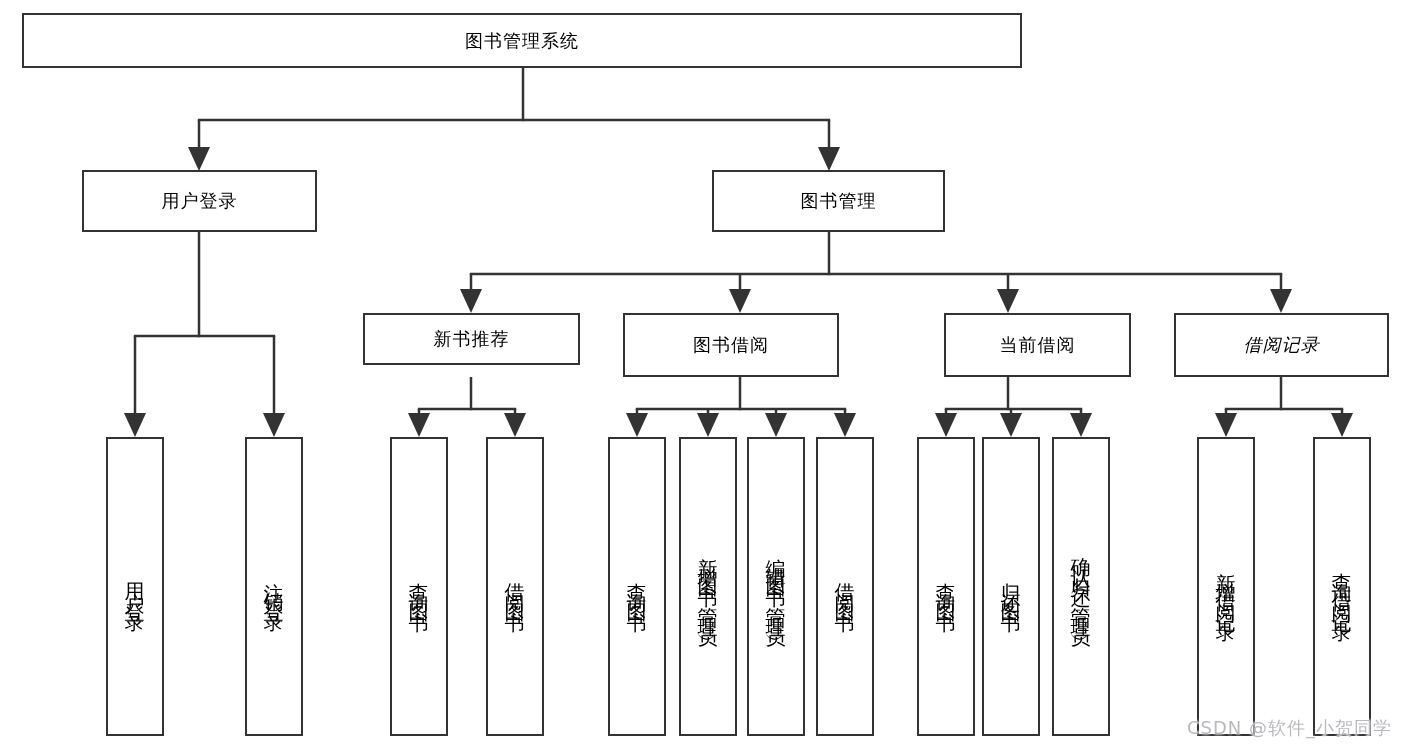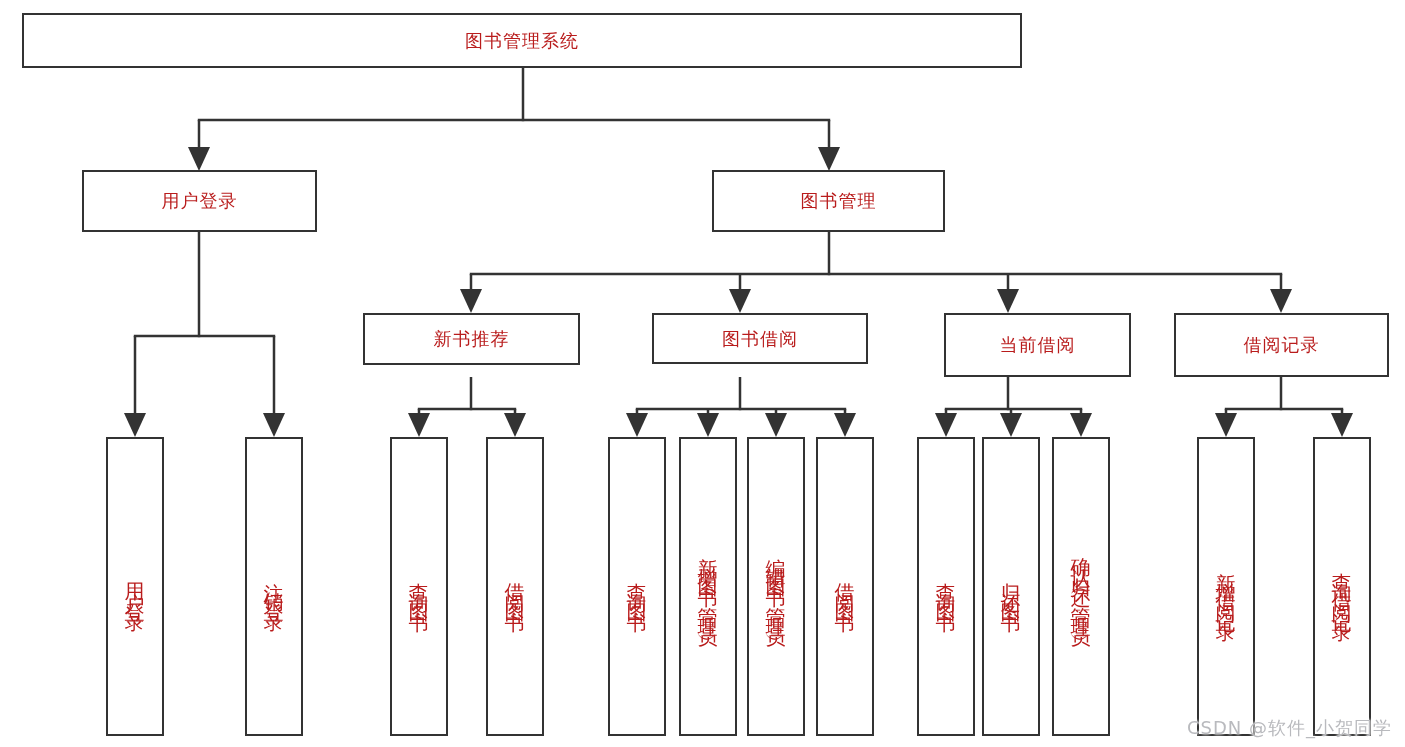--- a/index.html
+++ b/index.html
@@ -9,21 +9,21 @@
     background:#ffffff;
     font-family:"DejaVu Sans","Liberation Sans",sans-serif;
     overflow:hidden;
   }
   #connectors{position:absolute;left:0;top:0;z-index:0;}
   .box{
     position:absolute;
     box-sizing:border-box;
     border:2.5px solid #333333;
     background:#ffffff;
-    color:#b91c1c;
+    color:#000000;
     display:flex;align-items:center;justify-content:center;
     z-index:1;
     text-align:right;
   }
   .hbox{font-size:18px;letter-spacing:1px;}
   .vbox{
     width:58px;height:299px;top:437px;
     font-size:20px;
   }
   .vtext{
@@ -145,27 +145,27 @@
   <div class="box hbox" style="left:82px;top:170px;width:235px;height:62px;">
     <span>用户登录</span>
   </div>
   <div class="box hbox" style="left:712px;top:170px;width:233px;height:62px;padding-left:20px;">
     <span>图书管理</span>
   </div>
 
   <div class="box hbox" style="left:363px;top:313px;width:217px;height:52px;">
     <span>新书推荐</span>
   </div>
-  <div class="box hbox" style="left:652px;top:313px;width:216px;height:51px;">
+  <div class="box hbox" style="left:623px;top:313px;width:216px;height:64px;">
     <span>图书借阅</span>
   </div>
   <div class="box hbox" style="left:944px;top:313px;width:187px;height:64px;">
     <span>当前借阅</span>
   </div>
-  <div class="box hbox" style="left:1174px;top:313px;width:215px;height:64px;">
+  <div class="box hbox" style="left:1174px;top:313px;width:215px;height:64px;font-style:italic;">
     <span>借阅记录</span>
   </div>
 
   <div class="box vbox" style="left:106px;">
     <span class="vtext">用户登录</span>
   </div>
   <div class="box vbox" style="left:245px;">
     <span class="vtext">注销登录</span>
   </div>
 

